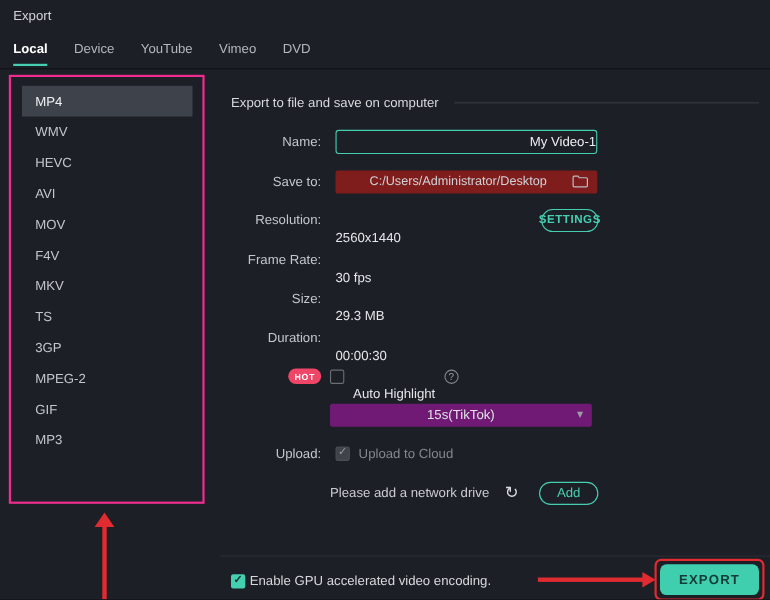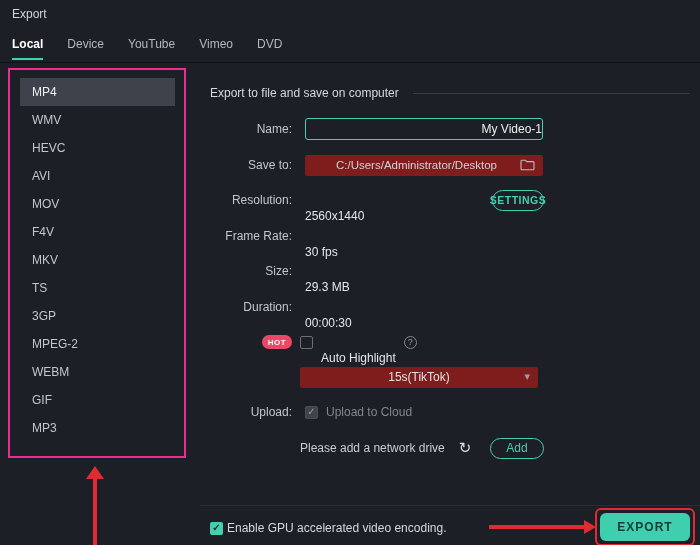--- a/index.html
+++ b/index.html
@@ -69,21 +69,21 @@
   .cbx { width: 13px; height: 13px; border-radius: 2px; flex: none;
     display: flex; align-items: center; justify-content: center; font-size: 10px; line-height: 1; }
   .cbx.empty { border: 1px solid #6a6e75; background: transparent; color: transparent; }
   .cbx.gray { background: #3f434a; color: #9b9ea3; border: 1px solid #4a4e55; }
   .cbx.teal { background: #45cfb1; color: #16312c; font-weight: bold; }
 
   .q-circle { width: 13px; height: 13px; border: 1px solid #85888d; border-radius: 50%;
     color: #9a9da2; font-size: 9px; display: flex; align-items: center; justify-content: center;
     margin-left: 8px; }
 
-  .dropdown { width: 238px; height: 21px; background: #7f1d1d; border-radius: 2px;
+  .dropdown { width: 238px; height: 21px; background: #701a75; border-radius: 2px;
     position: relative; display: flex; align-items: center; justify-content: center;
     color: #e0e2e5; cursor: pointer; }
   .dd-chev { position: absolute; right: 8px; top: 3px; color: #9a9da2; font-size: 11px; }
 
   .muted { color: #83878d; }
   .net-text { color: #caccd0; }
   .refresh { color: #dadce0; font-size: 15px; margin-left: 14px; cursor: pointer; }
 
   .bottom-divider { position: absolute; left: 200px; right: 0; top: 505px; height: 1px; background: #2a2d33; }
 
@@ -117,21 +117,20 @@
     <div class="fmt selected">MP4</div>
     <div class="fmt">WMV</div>
     <div class="fmt">HEVC</div>
     <div class="fmt">AVI</div>
     <div class="fmt">MOV</div>
     <div class="fmt">F4V</div>
     <div class="fmt">MKV</div>
     <div class="fmt">TS</div>
     <div class="fmt">3GP</div>
     <div class="fmt">MPEG-2</div>
-    <div class="fmt">WEBM</div>
     <div class="fmt">GIF</div>
     <div class="fmt">MP3</div>
   </div>
 
   <div class="pink-box"></div>
   <div class="v-arrow-head"></div>
   <div class="v-arrow-stem"></div>
   <div class="h-arrow-stem"></div>
   <div class="h-arrow-head"></div>
   <div class="export-red-box"></div>

